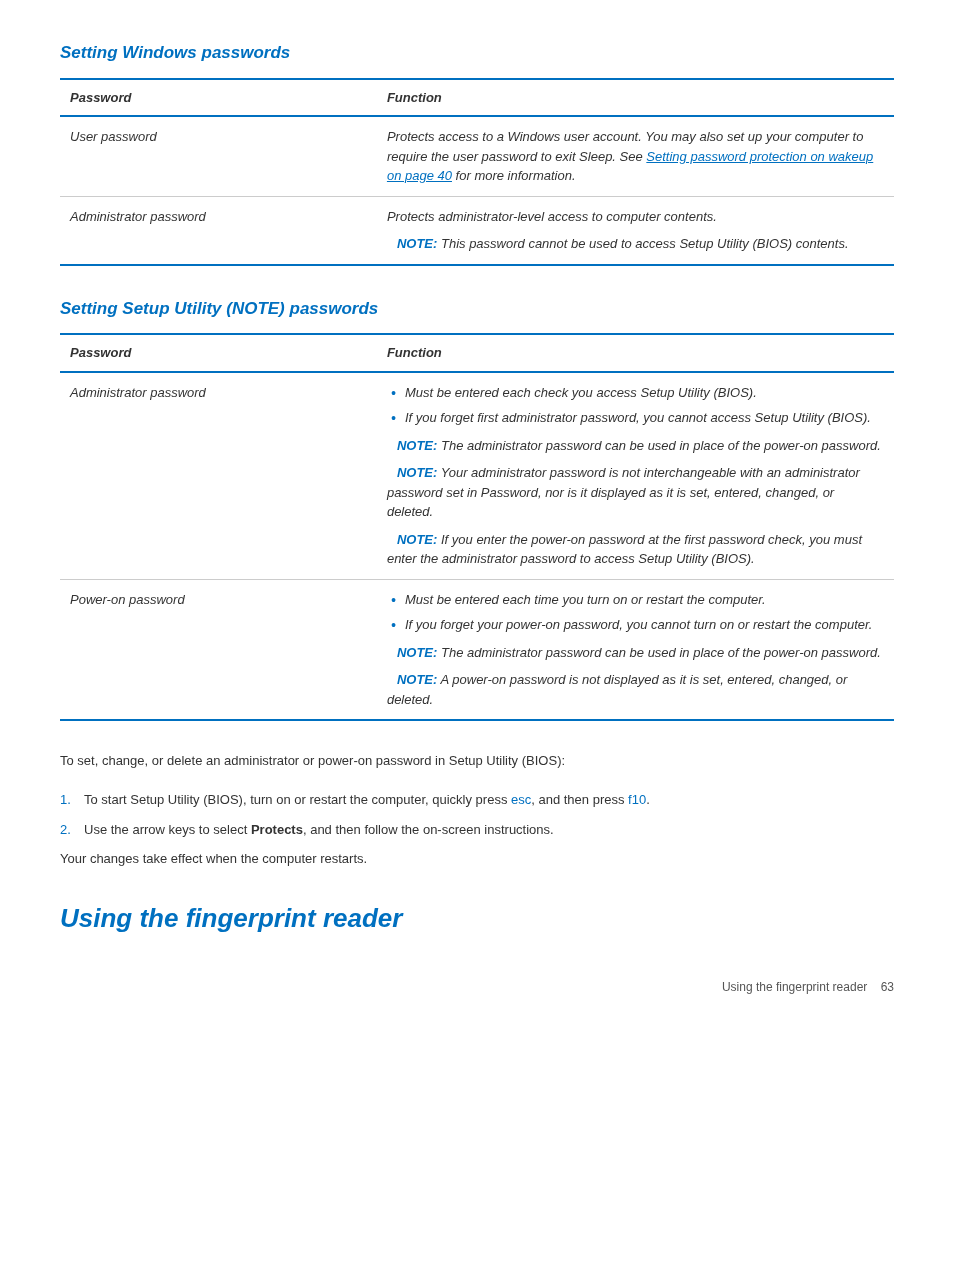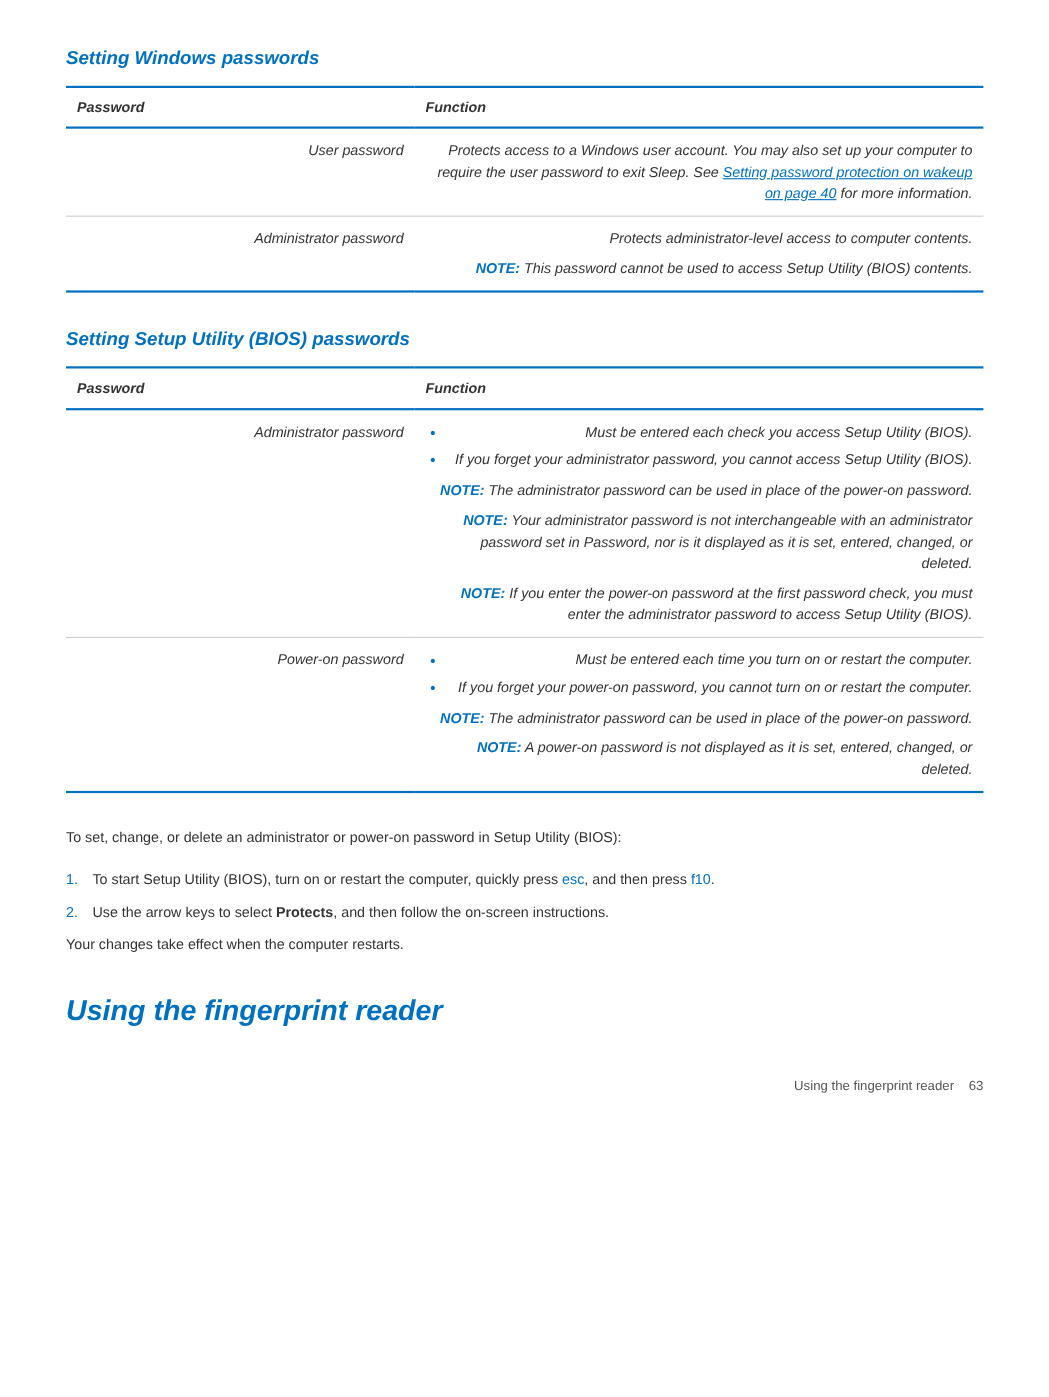--- a/index.html
+++ b/index.html
@@ -45,21 +45,20 @@
     }
 
     table thead tr {
       border-top: 2px solid #0070c0;
       border-bottom: 2px solid #0070c0;
     }
 
     table tbody tr {
       border-bottom: 1px solid #ccc;
       vertical-align: top;
-      text-align: right;
     }
 
     table tbody tr:last-child {
       border-bottom: 2px solid #0070c0;
     }
 
     th {
       font-weight: bold;
       font-size: 13px;
       padding: 8px 10px;
@@ -206,36 +205,36 @@
           <div class="note-block">
             <span class="note-label">NOTE:</span><span class="note-text">  This password cannot be used to access Setup Utility (BIOS) contents.</span>
           </div>
         </td>
       </tr>
     </tbody>
   </table>
 </div>
 
 <div class="section">
-  <h2 class="section-heading">Setting Setup Utility (BIOS) passwords</h2>
+  <h2 class="section-heading">Setting Setup Utility (NOTE) passwords</h2>
   <table>
     <thead>
       <tr>
         <th>Password</th>
         <th>Function</th>
       </tr>
     </thead>
     <tbody>
 
       <tr>
         <td>Administrator password</td>
         <td>
           <ul class="bullet-list">
             <li>Must be entered each check you access Setup Utility (BIOS).</li>
-            <li>If you forget your administrator password, you cannot access Setup Utility (BIOS).</li>
+            <li>If you forget first administrator password, you cannot access Setup Utility (BIOS).</li>
           </ul>
           <div class="note-block">
             <span class="note-label">NOTE:</span><span class="note-text">  The administrator password can be used in place of the power-on password.</span>
           </div>
           <div class="note-block">
             <span class="note-label">NOTE:</span><span class="note-text">  Your administrator password is not interchangeable with an administrator password set in Password, nor is it displayed as it is set, entered, changed, or deleted.</span>
           </div>
           <div class="note-block">
             <span class="note-label">NOTE:</span><span class="note-text">  If you enter the power-on password at the first password check, you must enter the administrator password to access Setup Utility (BIOS).</span>
           </div>

